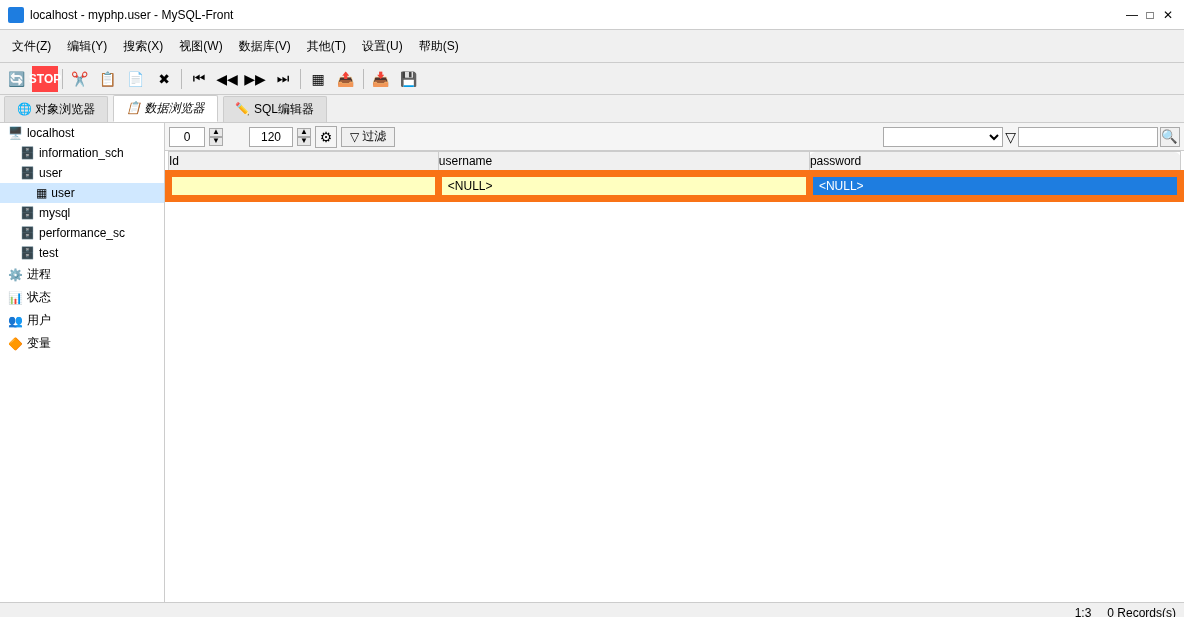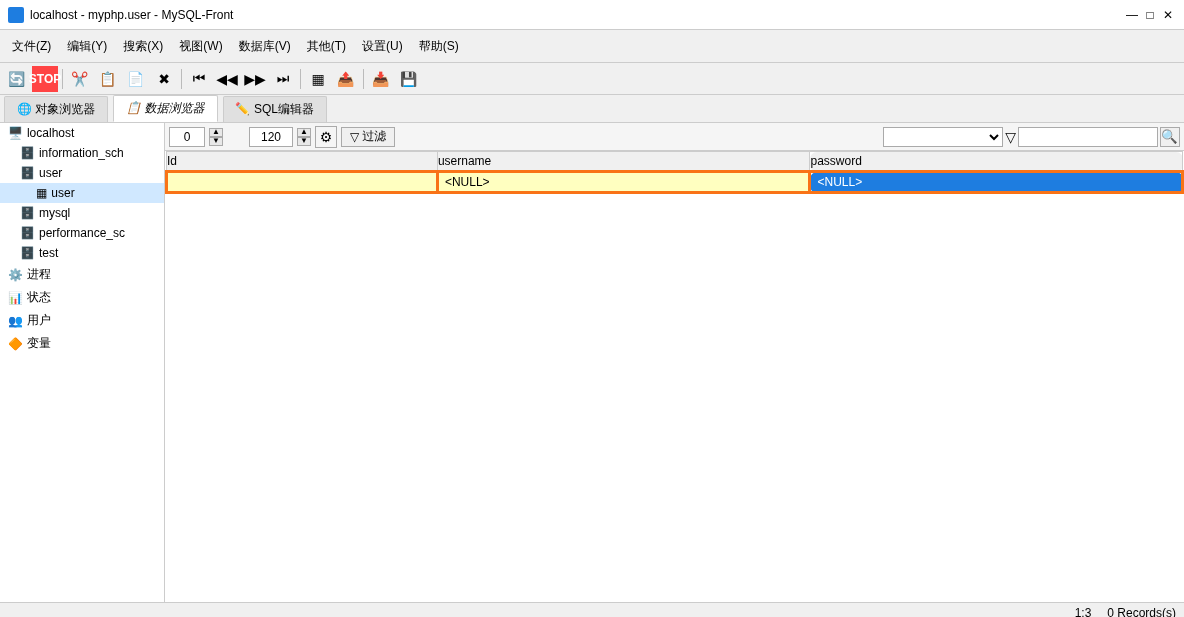--- a/index.html
+++ b/index.html
@@ -157,21 +157,21 @@
       border: 1px solid #ccc;
       padding: 2px 0;
       text-align: left;
       font-weight: normal;
       font-size: 12px;
       min-width: 80px;
       cursor: pointer;
       white-space: nowrap;
     }
     td {
-      border: 3px solid #f97316;
+      border: 7px solid #f97316;
       padding: 2px 6px;
       font-size: 12px;
       background: #ffffc0;
     }
     td.selected { background: #1e7de0; color: #fff; }
     .col-id { width: 60px; }
     .col-username { width: 110px; margin-left: 28px; }
     .col-password { width: 110px; border-radius: 7px; }
 
     

